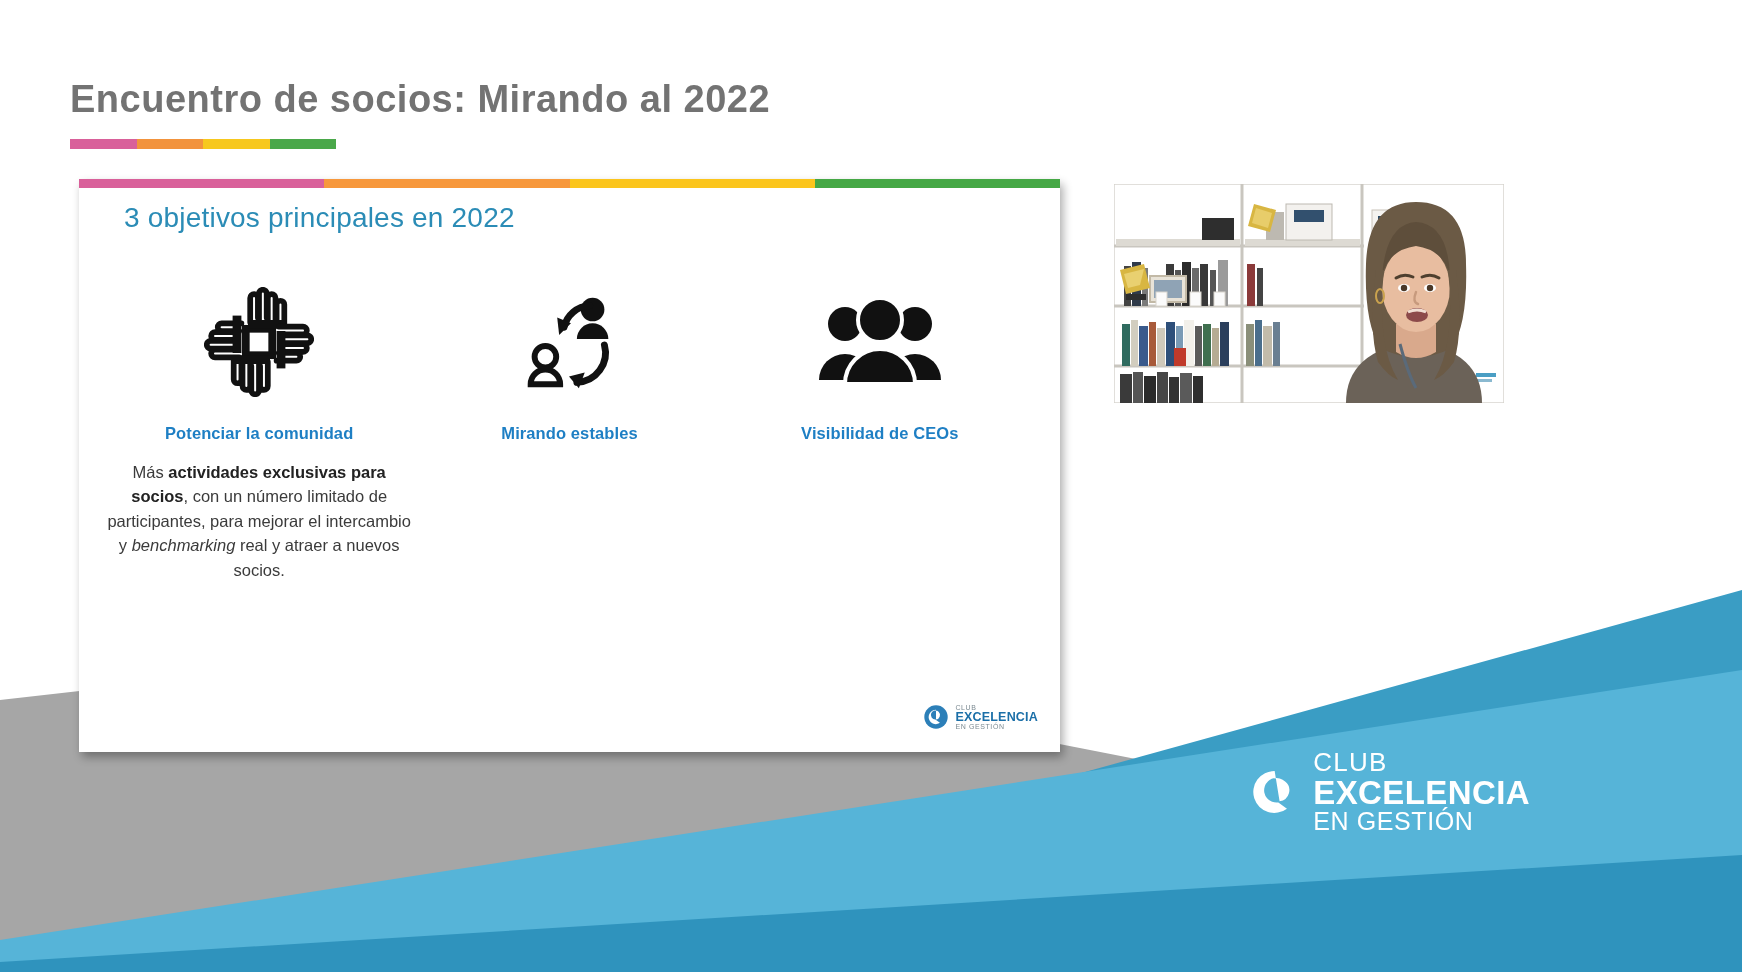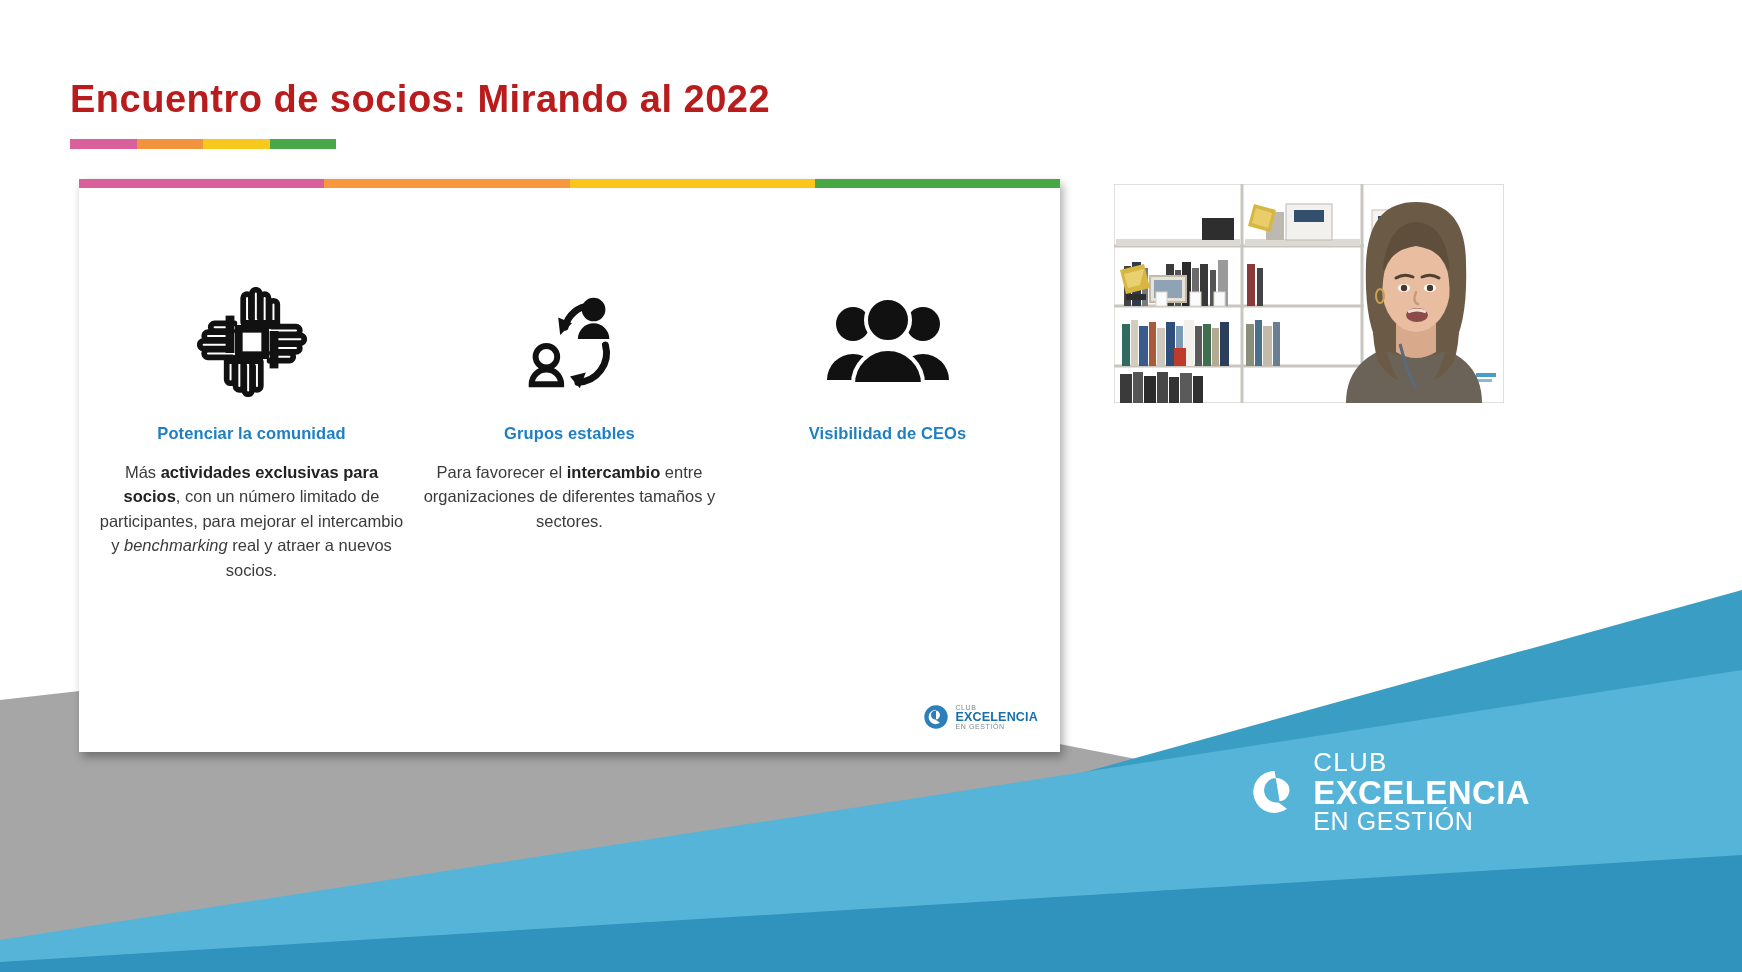--- a/index.html
+++ b/index.html
@@ -7,42 +7,42 @@
     width:1742px;height:972px;position:relative;overflow:hidden;
     background:#ffffff;
     font-family:"Liberation Sans", sans-serif;
   }
   
   .bg-shapes{position:absolute;inset:0;width:1742px;height:972px;z-index:0;}
   
   .title{
     position:absolute;left:70px;top:78px;
     font-size:38px;font-weight:bold;letter-spacing:.5px;
-    color:#b91c1c;white-space:nowrap;z-index:5;
+    color:#737373;white-space:nowrap;z-index:5;
   }
   .title-bar{
     position:absolute;left:70px;top:139px;width:266px;height:10px;
     display:flex;z-index:5;
   }
   .title-bar span{height:100%;}
   
   .slide{
     position:absolute;left:79px;top:179px;width:981px;height:573px;
     background:#ffffff;z-index:6;
     box-shadow:3px 5px 9px rgba(0,0,0,.33);
   }
   .slide-accent{display:flex;width:100%;height:9px;}
   .slide-accent span{height:100%;}
   .slide-title{
     position:absolute;left:45px;top:23px;
     font-size:28px;color:#2b8cb6;font-weight:normal;letter-spacing:.2px;
   }
   .cols{
     position:absolute;left:0;top:105px;width:981px;
-    display:flex;justify-content:space-between;padding:0 20px;
+    display:flex;justify-content:space-between;padding:0 28px;
     box-sizing:border-box;
     gap:6px;
   }
   .col{width:305px;display:flex;flex-direction:column;align-items:center;}
   .col-icon{height:115px;display:flex;align-items:center;justify-content:center;}
   .col-head{
     margin-top:25px;font-size:16.5px;font-weight:bold;color:#1e7fc4;
     text-align:center;letter-spacing:.1px;
   }
   .col-body{
@@ -95,20 +95,21 @@
 
 <div class="slide">
 
   <div class="slide-accent">
     <span style="width:25%;background:#d9609a"></span>
     <span style="width:25%;background:#f7983c"></span>
     <span style="width:25%;background:#fbc51c"></span>
     <span style="width:25%;background:#45a845"></span>
   </div>
 
+  <div class="slide-title">3 objetivos principales en 2022</div>
 
   <div class="cols">
 
     <div class="col">
       <div class="col-icon">
         <svg width="110" height="110" viewBox="0 0 100 100" fill="#111">
           <rect x="38" y="38" width="24" height="24" fill="none" stroke="#111" stroke-width="7"></rect>
 
           <path d="M42 32 L42 10 a3.5 3.5 0 0 1 7 0 L49 28 M50 30 L50 6 a3.5 3.5 0 0 1 7 0 L57 28
                    M58 30 L58 10 a3.5 3.5 0 0 1 7 0 L65 30 M66 32 L66 16 a3.5 3.5 0 0 1 7 0 L73 34
@@ -143,24 +144,21 @@
           <circle cx="84" cy="22" r="12"></circle>
           <path d="M68 52 a16 16 0 0 1 32 0 z"></path>
           <circle cx="36" cy="70" r="11" fill="none" stroke="#111" stroke-width="6"></circle>
           <path d="M21 98 a15 15 0 0 1 30 0 z" fill="none" stroke="#111" stroke-width="6"></path>
           <path d="M55 40 a28 28 0 0 1 26 -22" fill="none" stroke="#111" stroke-width="7" stroke-linecap="round"></path>
           <polygon points="48,30 62,36 50,48"></polygon>
           <path d="M96 58 a30 30 0 0 1 -28 38" fill="none" stroke="#111" stroke-width="7" stroke-linecap="round"></path>
           <polygon points="76,86 70,102 60,90"></polygon>
         </svg>
       </div>
-      <div class="col-head">Grupos estables</div>
-      <div class="col-body">
-          <p>Para favorecer el <b>intercambio</b> entre organizaciones de diferentes tamaños y sectores.</p>
-        </div>
+      <div class="col-head">Mirando estables</div>
     </div>
 
     <div class="col">
       <div class="col-icon">
         <svg width="130" height="96" viewBox="0 0 130 96" fill="#111">
           <circle cx="30" cy="30" r="17"></circle>
           <path d="M4 86 a26 26 0 0 1 52 0 z"></path>
           <circle cx="100" cy="30" r="17"></circle>
           <path d="M74 86 a26 26 0 0 1 52 0 z"></path>
           <circle cx="65" cy="26" r="22" fill="#111" stroke="#fff" stroke-width="4"></circle>

